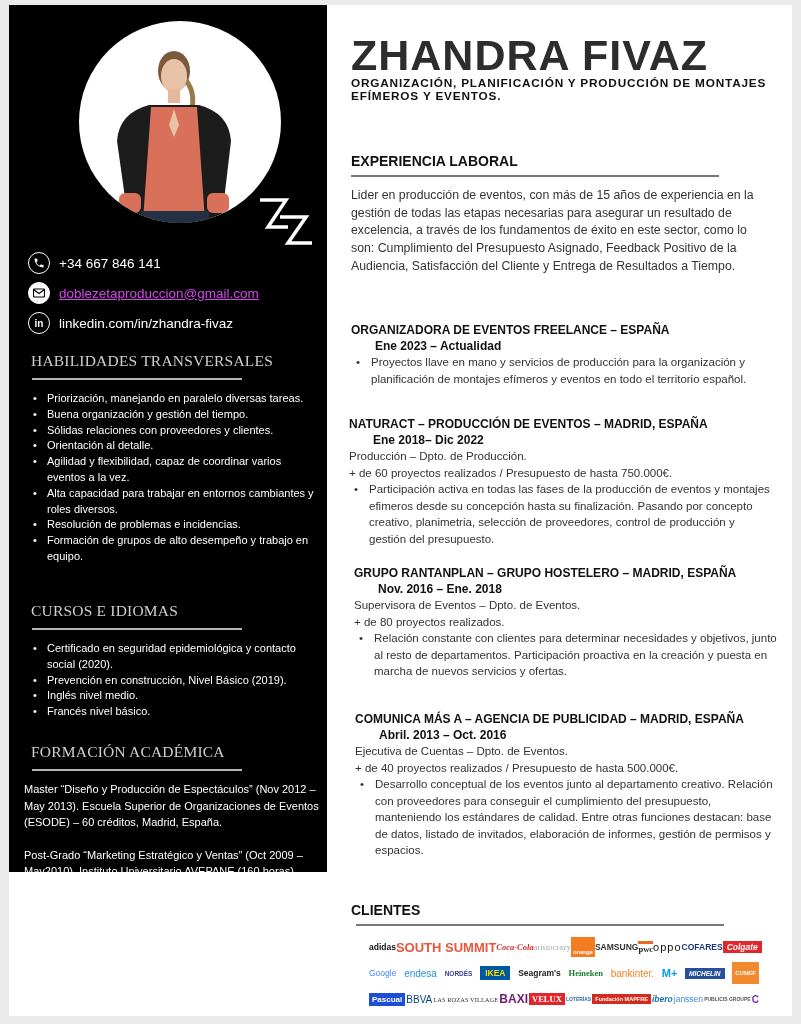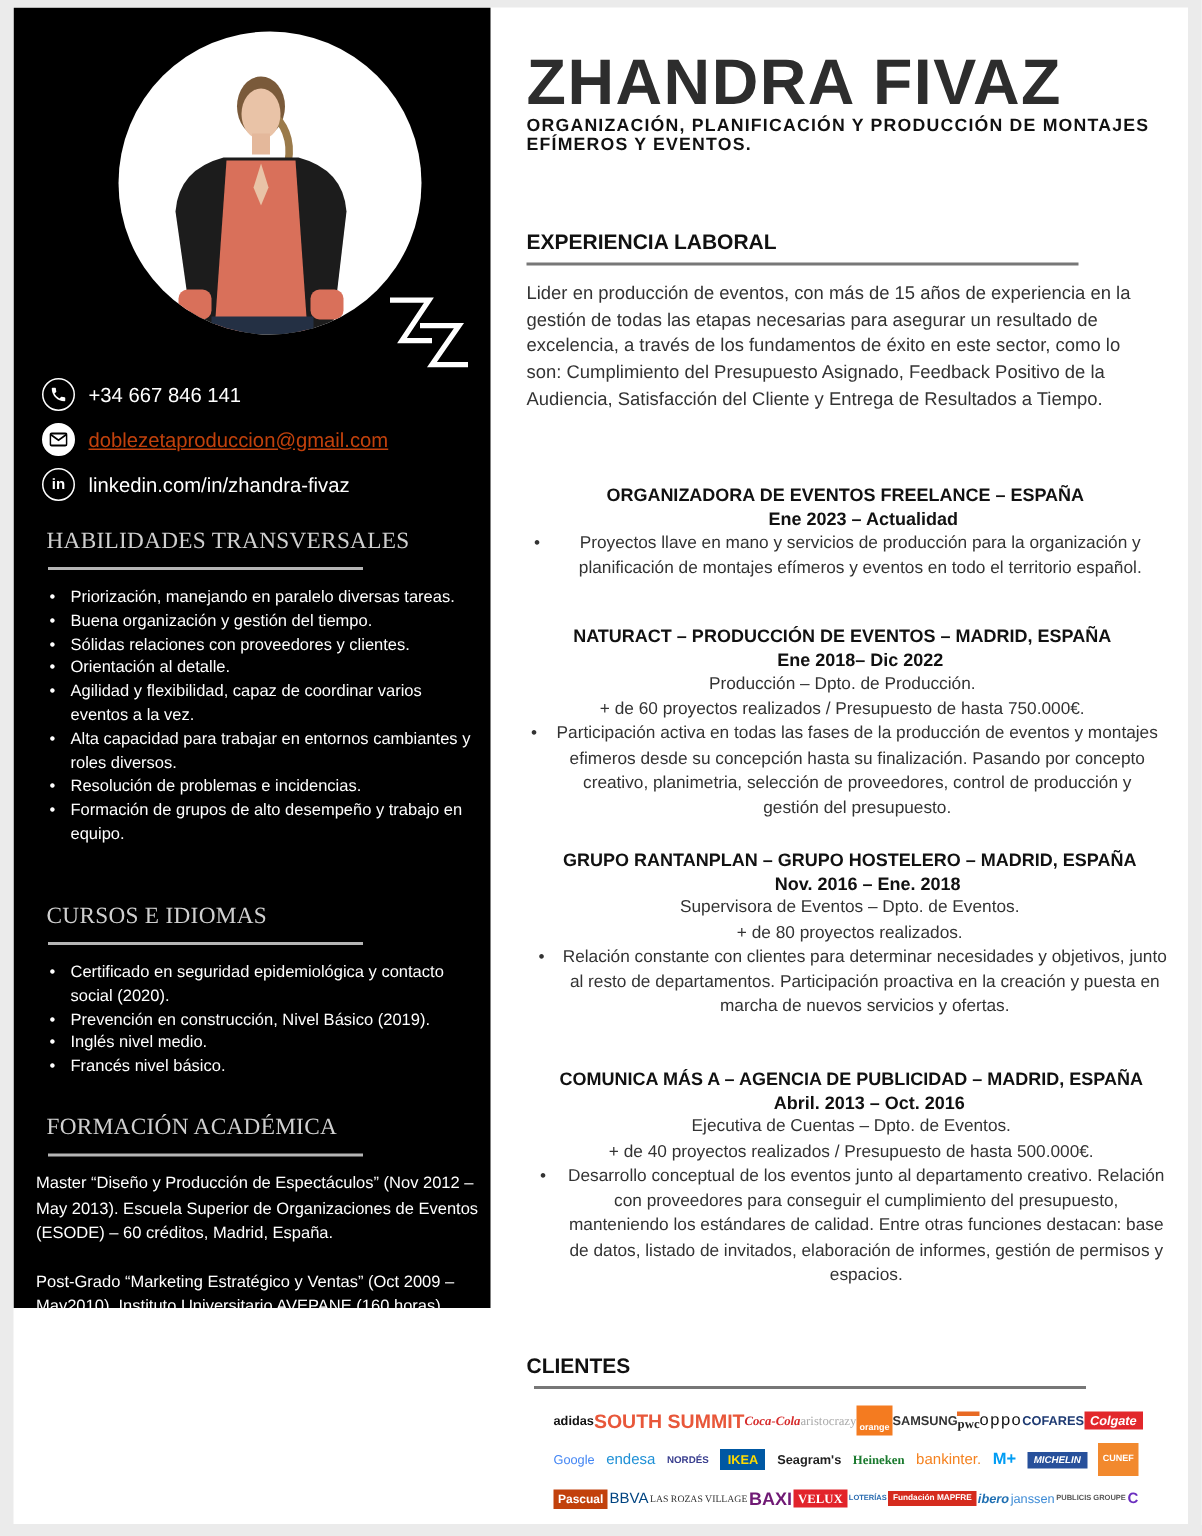--- a/index.html
+++ b/index.html
@@ -16,21 +16,21 @@
   }
   .photo {
     position: absolute; left: 70px; top: 16px; width: 202px; height: 202px;
     border-radius: 50%; background: #ffffff; overflow: hidden;
   }
   .zz-logo { position: absolute; left: 247px; top: 192px; width: 58px; height: 50px; }
 
   .contact { position: absolute; left: 19px; font-size: 13.5px; color: #fff; display: flex; align-items: center; }
   .contact .ic { width: 22px; height: 22px; border-radius: 50%; border: 1.5px solid #fff; display: flex; align-items: center; justify-content: center; margin-right: 9px; font-size: 10px; font-weight: bold; }
   .contact .ic.filled { background: #fff; color: #000; }
-  .contact a { color: #c2410c; text-decoration: underline; }
+  .contact a { color: #d946ef; text-decoration: underline; }
 
   .side-h {
     position: absolute; left: 22px; font-family: "Liberation Serif", serif;
     font-size: 15.5px; color: #cfcfcf; letter-spacing: 0.2px;
   }
   .side-rule { position: absolute; left: 23px; width: 210px; height: 2px; background: #b5b5b5; }
 
   .side-list { position: absolute; left: 22px; list-style: none; font-size: 11px; line-height: 15.8px; color: #fff; width: 290px; }
   .side-list li { position: relative; padding-left: 16px; }
   .side-list li::before { content: "•"; position: absolute; left: 2px; top: 0; }
@@ -45,21 +45,21 @@
   }
   .tagline {
     position: absolute; left: 0; top: 72px; width: 420px; font-size: 11.8px; font-weight: bold;
     line-height: 12.5px; color: #111; letter-spacing: 0.8px; text-transform: uppercase;
   }
   .sec-h { position: absolute; left: 0; font-size: 14px; font-weight: bold; color: #111; }
   .sec-rule { position: absolute; left: 0; width: 368px; height: 2px; background: #777; }
 
   .summary { position: absolute; left: 0; top: 182px; width: 420px; font-size: 12.3px; line-height: 17.7px; color: #333; }
 
-  .job { position: absolute; left: 0; width: 425px; text-align: center; }
+  .job { position: absolute; left: 0; width: 425px; }
   .job-title { font-size: 12px; font-weight: bold; color: #111; white-space: nowrap; line-height: 16px; }
   .job-date { font-size: 12px; font-weight: bold; color: #111; line-height: 16px; padding-left: 24px; }
   .job-role { font-size: 11.5px; color: #333; line-height: 16.5px; }
   .job-stat { font-size: 11.5px; color: #333; line-height: 16.5px; }
   .job-bullets { list-style: none; font-size: 11.5px; color: #333; line-height: 16.5px; }
   .job-bullets li { position: relative; padding-left: 20px; }
   .job-bullets li::before { content: "•"; position: absolute; left: 5px; top: 0; }
 
   .logos { position: absolute; left: 18px; top: 930px; width: 390px; }
   .logo-row { display: flex; align-items: center; justify-content: space-between; height: 24px; margin-bottom: 2px; }
@@ -222,21 +222,21 @@
         <span class="logo" style="color:#3a3f8f;font-size:6.5px;">NORDÉS</span>
         <span class="logo" style="background:#0058a3;color:#ffdb00;padding:2px 5px;">IKEA</span>
         <span class="logo" style="color:#222;font-family:Liberation Sans, sans-serif;">Seagram's</span>
         <span class="logo" style="color:#1a7a2e;font-family:'Liberation Serif',serif;">Heineken</span>
         <span class="logo" style="color:#f58220;font-weight:normal;font-size:10px;">bankinter.</span>
         <span class="logo" style="color:#019df4;font-size:11px;">M+</span>
         <span class="logo" style="background:#27509b;color:#fff;font-style:italic;font-size:6.5px;padding:2px 4px;">MICHELIN</span>
         <span class="logo" style="background:#f2892e;color:#fff;font-size:6px;padding:8px 3px;">CUNEF</span>
       </div>
       <div class="logo-row">
-        <span class="logo" style="background:#c2410c;color:#fff;padding:2px 3px;font-size:8px;">Pascual</span>
+        <span class="logo" style="background:#1d4ed8;color:#fff;padding:2px 3px;font-size:8px;">Pascual</span>
         <span class="logo" style="color:#004481;font-weight:normal;font-size:10px;">BBVA</span>
         <span class="logo" style="color:#333;font-weight:normal;font-size:6.5px;font-family:'Liberation Serif',serif;">LAS ROZAS VILLAGE</span>
         <span class="logo" style="color:#701a75;font-size:12px;">BAXI</span>
         <span class="logo" style="background:#e2242b;color:#fff;font-family:'Liberation Serif',serif;padding:1px 3px;">VELUX</span>
         <span class="logo" style="color:#2b6cb0;font-size:5px;">LOTERÍAS</span>
         <span class="logo" style="background:#d52b1e;color:#fff;font-size:5.5px;padding:2px 3px;">Fundación MAPFRE</span>
         <span class="logo" style="color:#1f6fb2;font-style:italic;">ibero</span>
         <span class="logo" style="color:#3d8bd6;font-weight:normal;">janssen</span>
         <span class="logo" style="color:#555;font-size:5px;">PUBLICIS GROUPE</span>
         <span class="logo" style="color:#6b2fbf;font-size:10px;">C</span>

